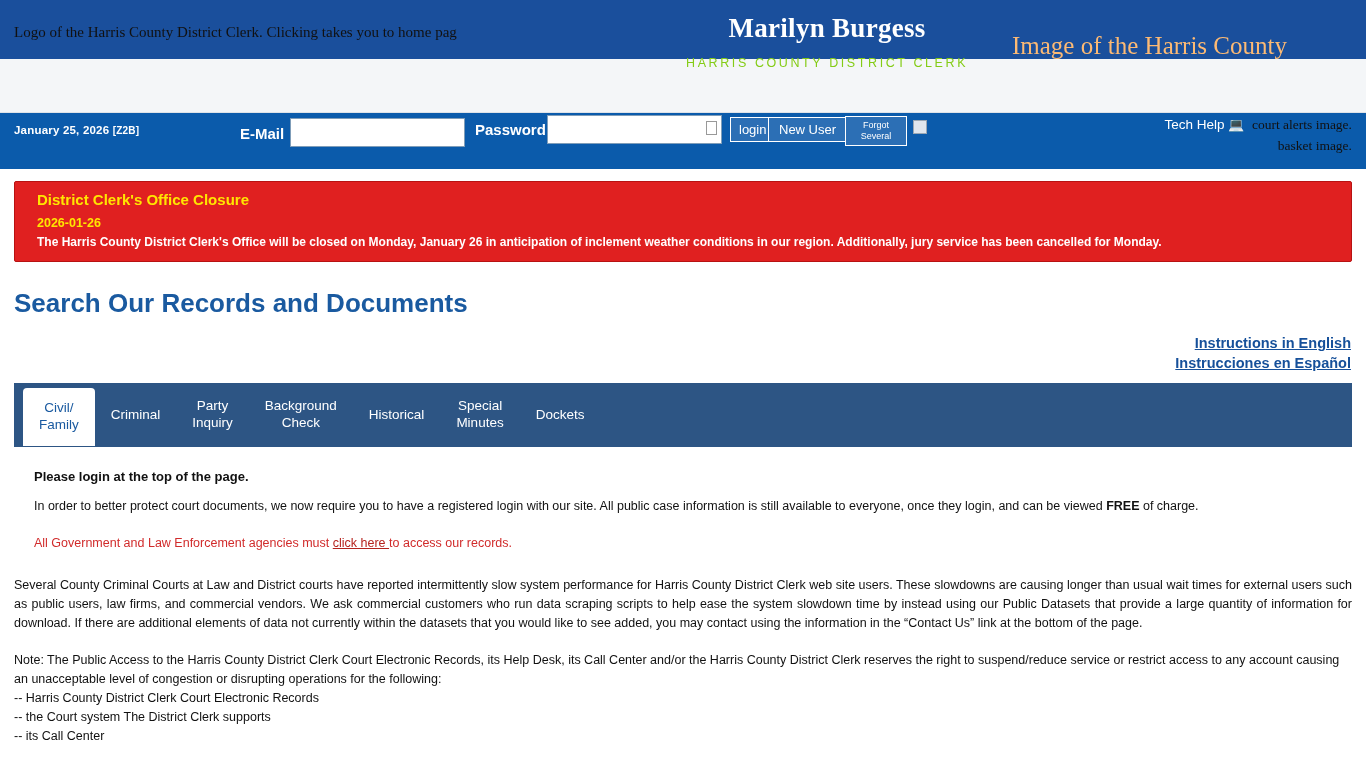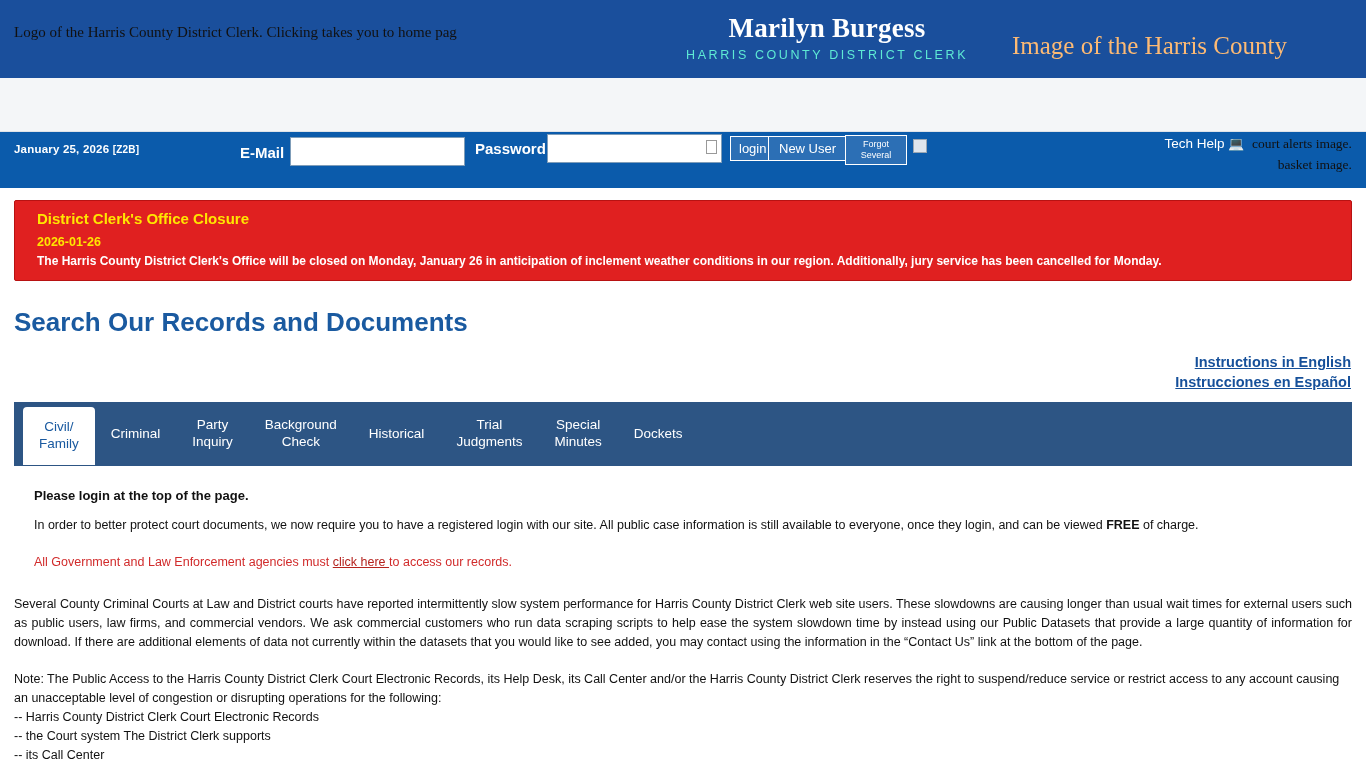--- a/index.html
+++ b/index.html
@@ -7,21 +7,21 @@
     margin: 0; padding: 0;
     width: 1366px; height: 768px;
     overflow: hidden;
     background: #ffffff;
     font-family: "Liberation Sans", sans-serif;
   }
 
   
   .header {
     background: #1a4f9c;
-    height: 78px;
+    height: 59px;
     position: relative;
     display: flex;
     align-items: center;
     padding-left: 36px;
   }
   .broken-img {
     color: #111;
     font-size: 15px;
     font-family: "Liberation Serif", serif;
     white-space: nowrap;
@@ -42,23 +42,23 @@
     font-family: "Liberation Serif", serif;
     font-weight: bold;
     font-size: 27px;
     color: #ffffff;
     line-height: 1.1;
     letter-spacing: 0.3px;
   }
   .center-sub {
     font-family: "Liberation Sans", sans-serif;
     font-size: 12.5px;
-    color: #5eead4;
+    color: #84cc16;
     letter-spacing: 2.6px;
-    margin-top: 4px;
+    margin-top: 12px;
   }
   .logo-right {
     position: absolute;
     left: 1012px;
     top: 32px;
     font-size: 25px;
     font-family: "Liberation Serif", serif;
     color: #fdba74;
     white-space: nowrap;
   }
@@ -357,22 +357,20 @@
 
 <div class="tabs">
   <div class="tab active">Civil/
 Family</div>
   <div class="tab">Criminal</div>
   <div class="tab">Party
 Inquiry</div>
   <div class="tab">Background
 Check</div>
   <div class="tab">Historical</div>
-  <div class="tab">Trial
-Judgments</div>
   <div class="tab">Special
 Minutes</div>
   <div class="tab">Dockets</div>
 </div>
 
 <div class="content">
   <div class="bold-note">Please login at the top of the page.</div>
 
   <div class="para-indent">
     <span>In order to better protect court documents, we now require you to have a registered login with our site. All public case information is still available to everyone, once they login, and can be viewed </span><b>FREE</b><span> of charge.</span>

